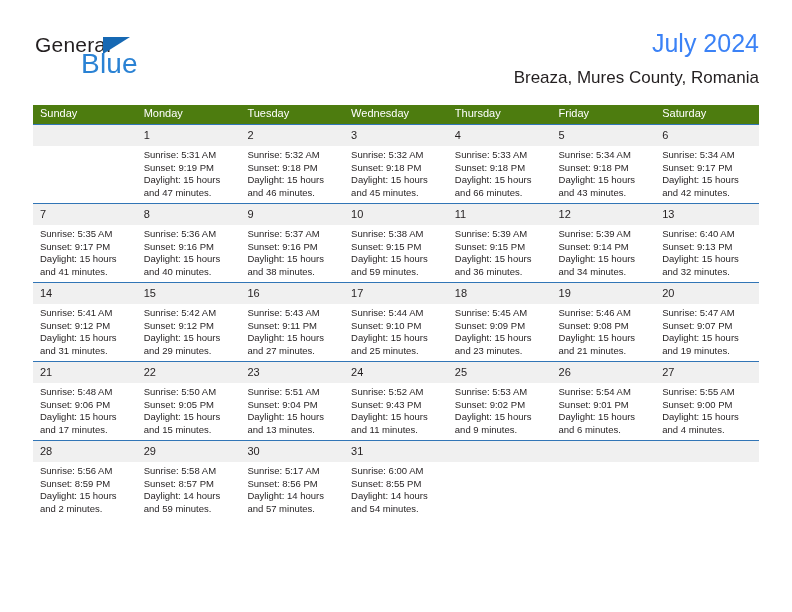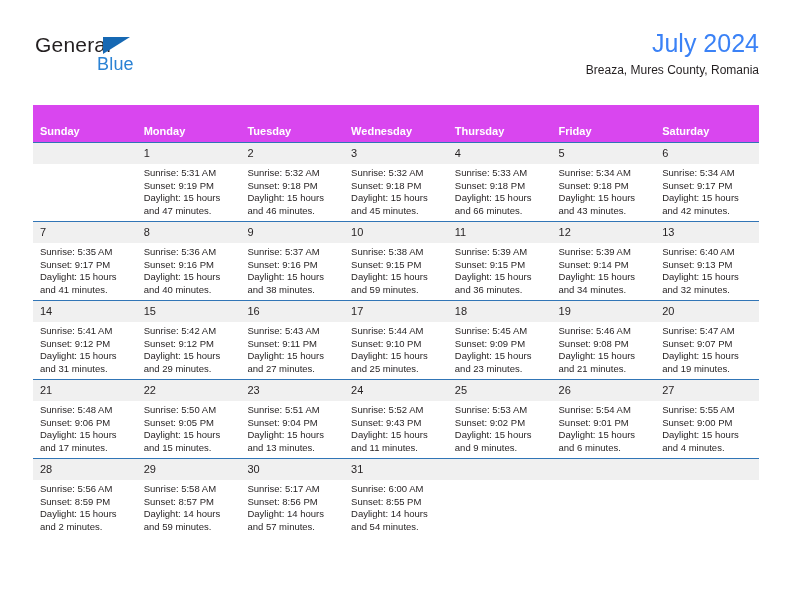--- a/index.html
+++ b/index.html
@@ -49,63 +49,63 @@
     position: absolute;
     left: 70px;
     top: 3px;
     width: 0;
     height: 0;
     border-left: 27px solid #1668b3;
     border-bottom: 17px solid transparent;
   }
   .brand-blue {
     position: absolute;
-    left: 64px;
+    left: 48px;
     top: 19px;
-    font-size: 18px;
+    font-size: 28px;
     letter-spacing: 0.2px;
     color: #2a82d4;
     line-height: 22px;
   }
   .title-block {
     position: absolute;
     right: 0;
     top: 0;
     text-align: right;
   }
   .cal-title {
     font-size: 25px;
     color: #3b82f6;
     line-height: 30px;
     white-space: nowrap;
   }
   .cal-subtitle {
-    margin-top: 4px;
-    font-size: 12px;
+    margin-top: 12px;
+    font-size: 17px;
     color: #231f20;
     line-height: 16px;
     white-space: nowrap;
   }
 
   
   .cal {
     position: absolute;
     left: 33px;
     top: 105px;
     width: 726px;
     border-collapse: collapse;
     table-layout: fixed;
   }
   .cal th {
-    background: #d946ef;
+    background: #4d7c0f;
     color: #ffffff;
     font-size: 11px;
-    font-weight: bold;
+    font-weight: normal;
     text-align: left;
-    padding: 20px 0 4px 7px;
+    padding: 2px 0 4px 7px;
     height: 13px;
     line-height: 13px;
     border: none;
   }
   .cal td {
     vertical-align: top;
     padding: 0;
     border-top: 1px solid #3175b6;
     height: 78px;
     background: #ffffff;

